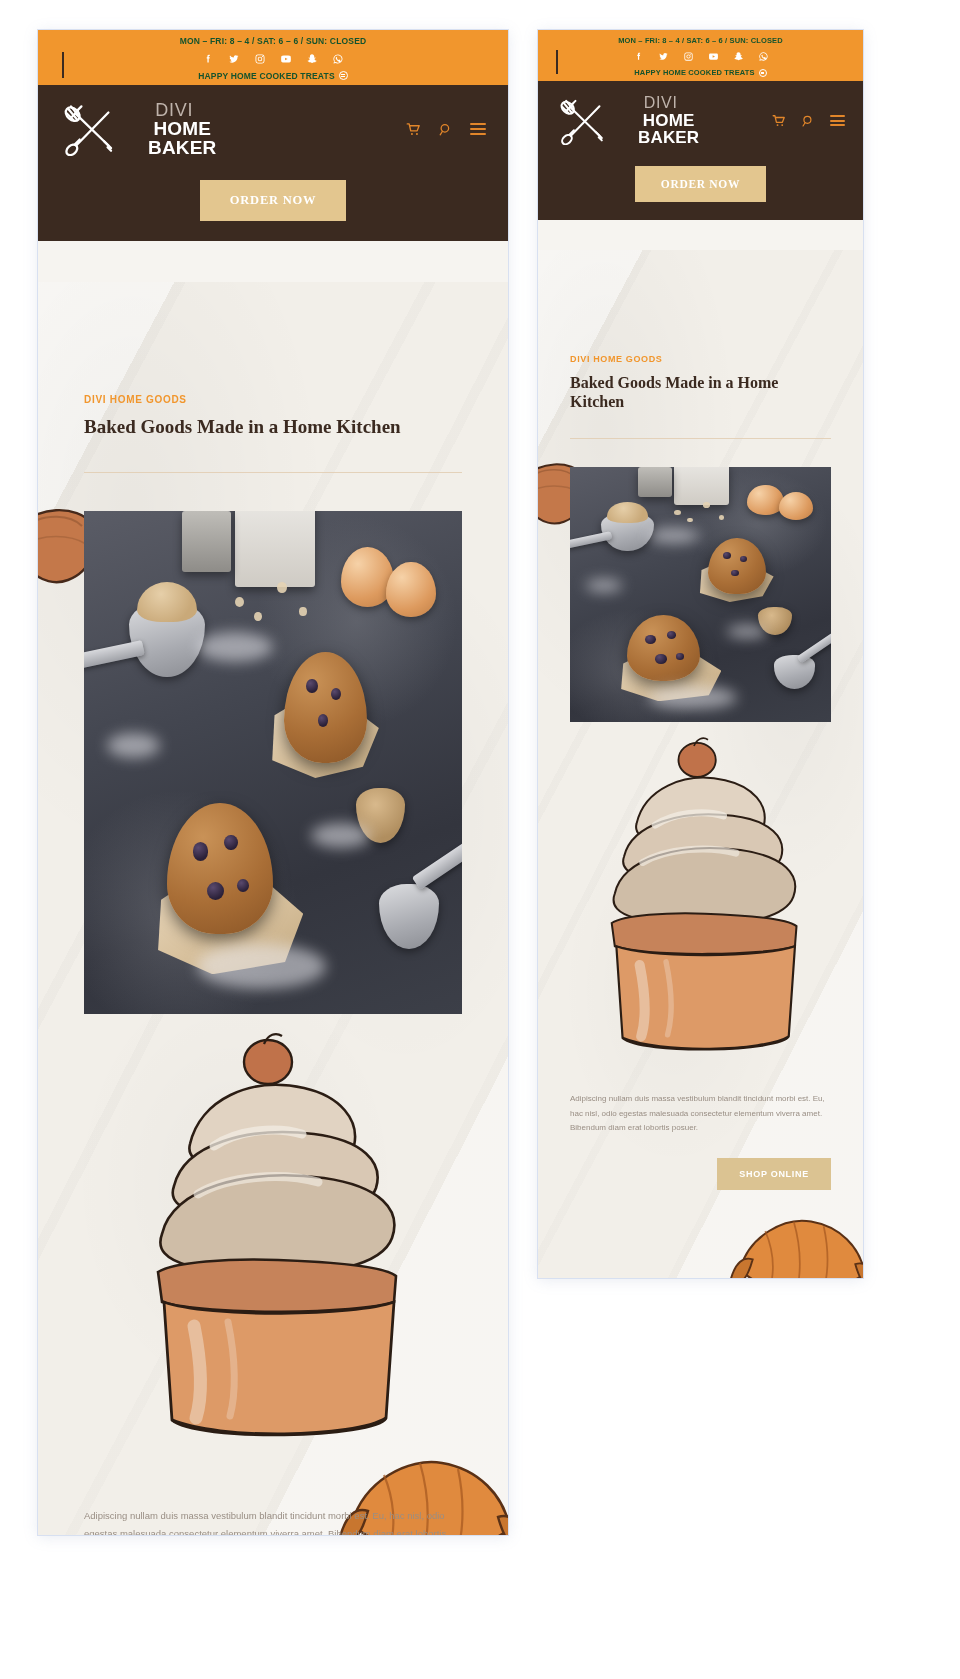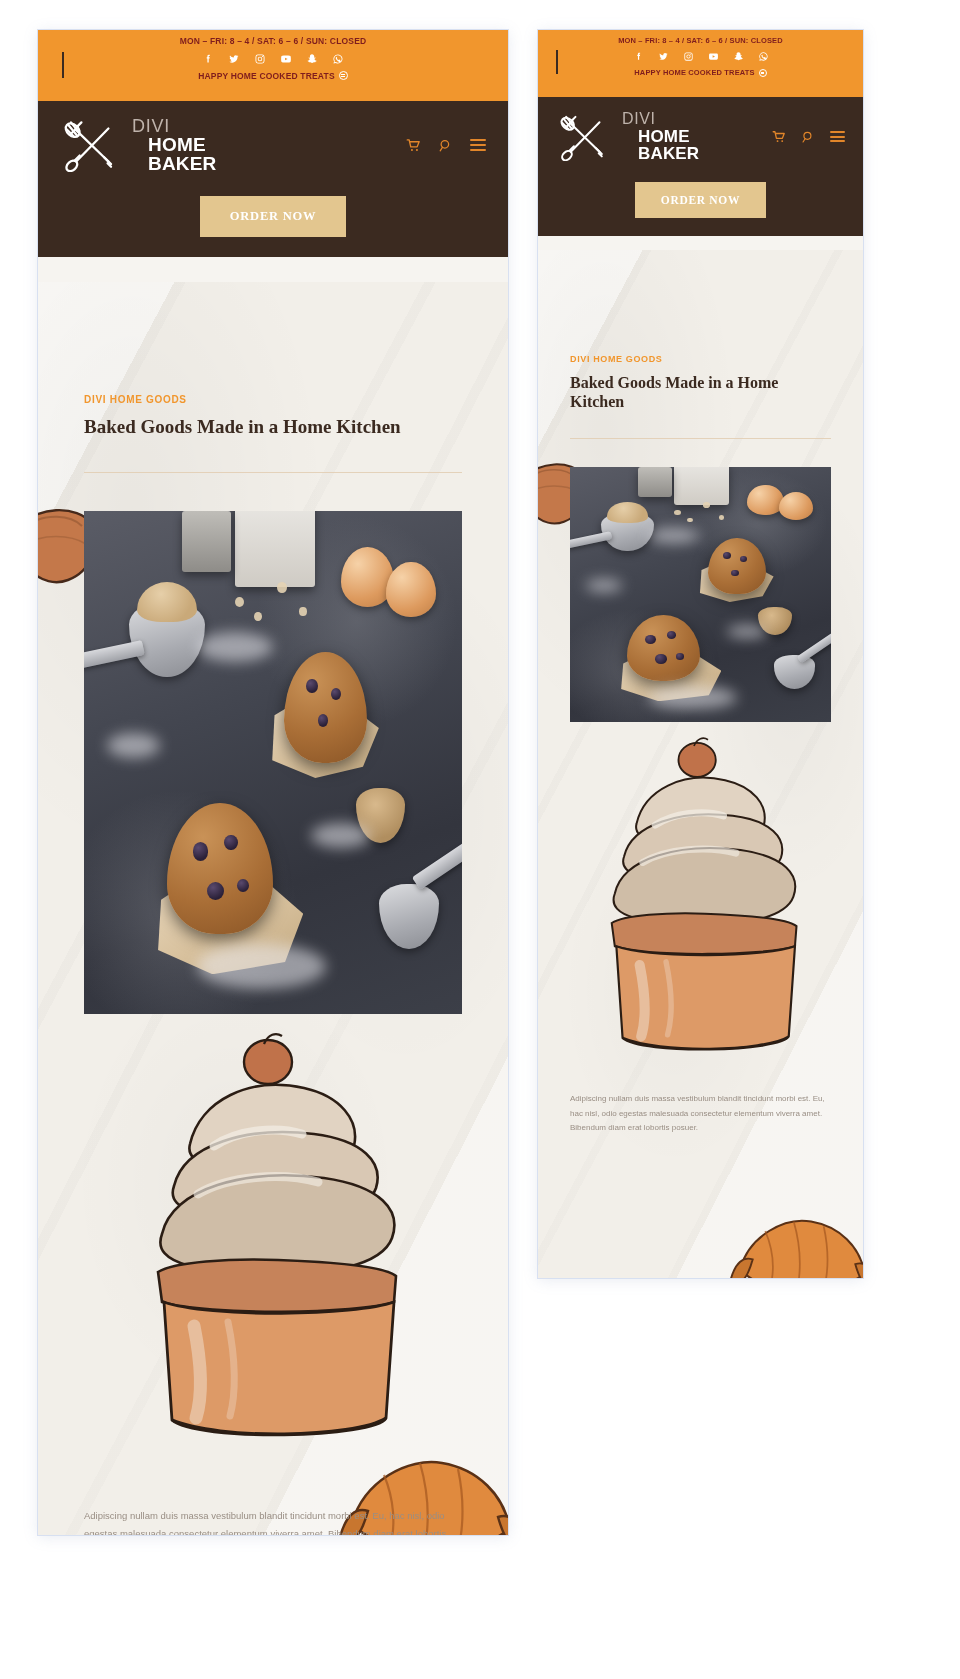--- a/index.html
+++ b/index.html
@@ -51,22 +51,22 @@
       radial-gradient(ellipse 50% 25% at 42% 72%, rgba(0,0,0,0.028), rgba(0,0,0,0) 70%),
       linear-gradient(118deg, rgba(255,255,255,0.55) 0 12%, rgba(0,0,0,0.018) 12% 13%, rgba(255,255,255,0) 13% 34%, rgba(0,0,0,0.02) 34% 35%, rgba(255,255,255,0) 35% 61%, rgba(0,0,0,0.015) 61% 62%, rgba(255,255,255,0) 62% 100%),
       linear-gradient(-63deg, rgba(255,255,255,0.4) 0 22%, rgba(0,0,0,0.016) 22% 23%, rgba(255,255,255,0) 23% 55%, rgba(0,0,0,0.018) 55% 56%, rgba(255,255,255,0) 56% 100%),
       #f2efe9;
   }
 
   
   .topbar {
     position: relative;
     background: #f1962d;
-    color: #7f1d1d;
-    padding: 6px 0 20px;
+    color: #14532d;
+    padding: 6px 0 4px;
     text-align: center;
     z-index: 4;
   }
   .topbar-hours {
     font-weight: 700;
     letter-spacing: .02em;
     line-height: 1.25;
   }
   .topbar-social {
     display: flex;
@@ -127,21 +127,21 @@
     display: flex;
     align-items: center;
     justify-content: space-between;
   }
   .brand {
     display: flex;
     align-items: center;
     gap: 10px;
   }
   .brand-mark svg { display: block; }
-  .brand-text { line-height: 1.02; }
+  .brand-text { line-height: 1.02; text-align: center; }
   .brand-divi {
     color: #bfb3ab;
     font-weight: 400;
     letter-spacing: .04em;
   }
   .brand-home, .brand-baker {
     color: #ffffff;
     font-weight: 700;
     letter-spacing: .01em;
     margin-left: 16px;
@@ -700,20 +700,23 @@
             <path d="M40 246 C56 236 112 232 160 234 C216 236 266 240 278 250 L276 276 C240 288 90 290 44 276 Z" fill="#c6835a" stroke="#2b1d14" stroke-width="2.6"></path>
             <path d="M46 276 C90 292 238 290 276 276 L268 392 C258 412 78 416 54 394 Z" fill="#dd9a67" stroke="#2b1d14" stroke-width="2.8"></path>
             <path d="M76 300 C84 340 84 372 78 392" fill="none" stroke="#f5ece1" stroke-width="13" opacity=".45" stroke-linecap="round"></path>
             <path d="M110 296 C118 334 118 368 112 390" fill="none" stroke="#f5ece1" stroke-width="7" opacity=".3" stroke-linecap="round"></path>
             <path d="M54 394 C100 414 236 412 268 392" fill="none" stroke="#2b1d14" stroke-width="3"></path>
           </svg>
         </div>
 
         <p class="blurb">Adipiscing nullam duis massa vestibulum blandit tincidunt morbi est. Eu, hac nisl, odio egestas malesuada consectetur elementum viverra amet. Bibendum diam erat lobortis posuer.</p>
 
+        <div class="shop-row">
+          <button class="btn-shop">SHOP ONLINE</button>
+        </div>
       </div>
 
       <div class="croissant">
         <svg viewBox="0 0 190 150">
           <path d="M14 104 C26 62 70 38 104 44 C140 50 166 76 172 110 C150 126 120 134 90 132 C56 130 26 120 14 104 Z" fill="#e08a3e" stroke="#5a3116" stroke-width="2.6"></path>
           <path d="M46 56 C56 80 58 106 52 128" fill="none" stroke="#a4571f" stroke-width="2.2" opacity=".7"></path>
           <path d="M82 44 C90 72 92 104 86 132" fill="none" stroke="#a4571f" stroke-width="2.2" opacity=".7"></path>
           <path d="M120 50 C126 78 126 108 120 130" fill="none" stroke="#a4571f" stroke-width="2.2" opacity=".7"></path>
           <path d="M2 118 C8 96 18 88 30 92 C26 106 22 116 12 124 Z" fill="#c8762f" stroke="#5a3116" stroke-width="2.4"></path>
           <path d="M188 124 C182 102 172 94 160 98 C164 112 168 122 178 130 Z" fill="#c8762f" stroke="#5a3116" stroke-width="2.4"></path>

